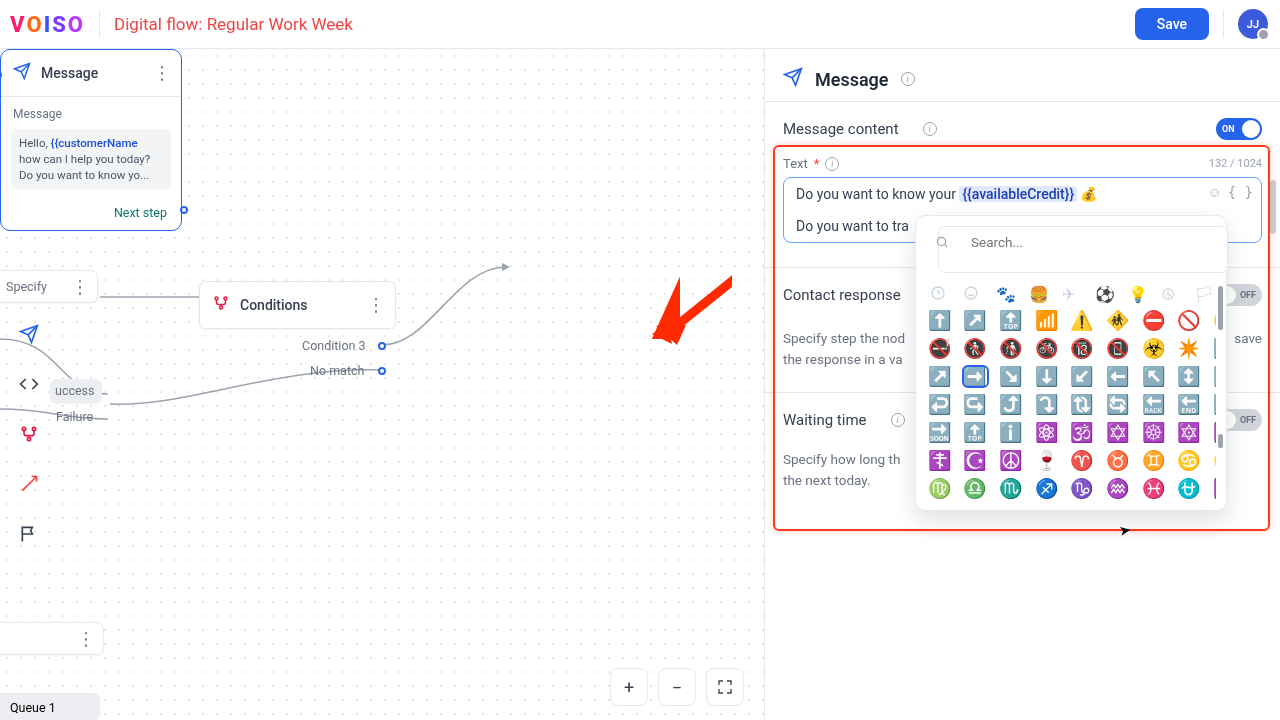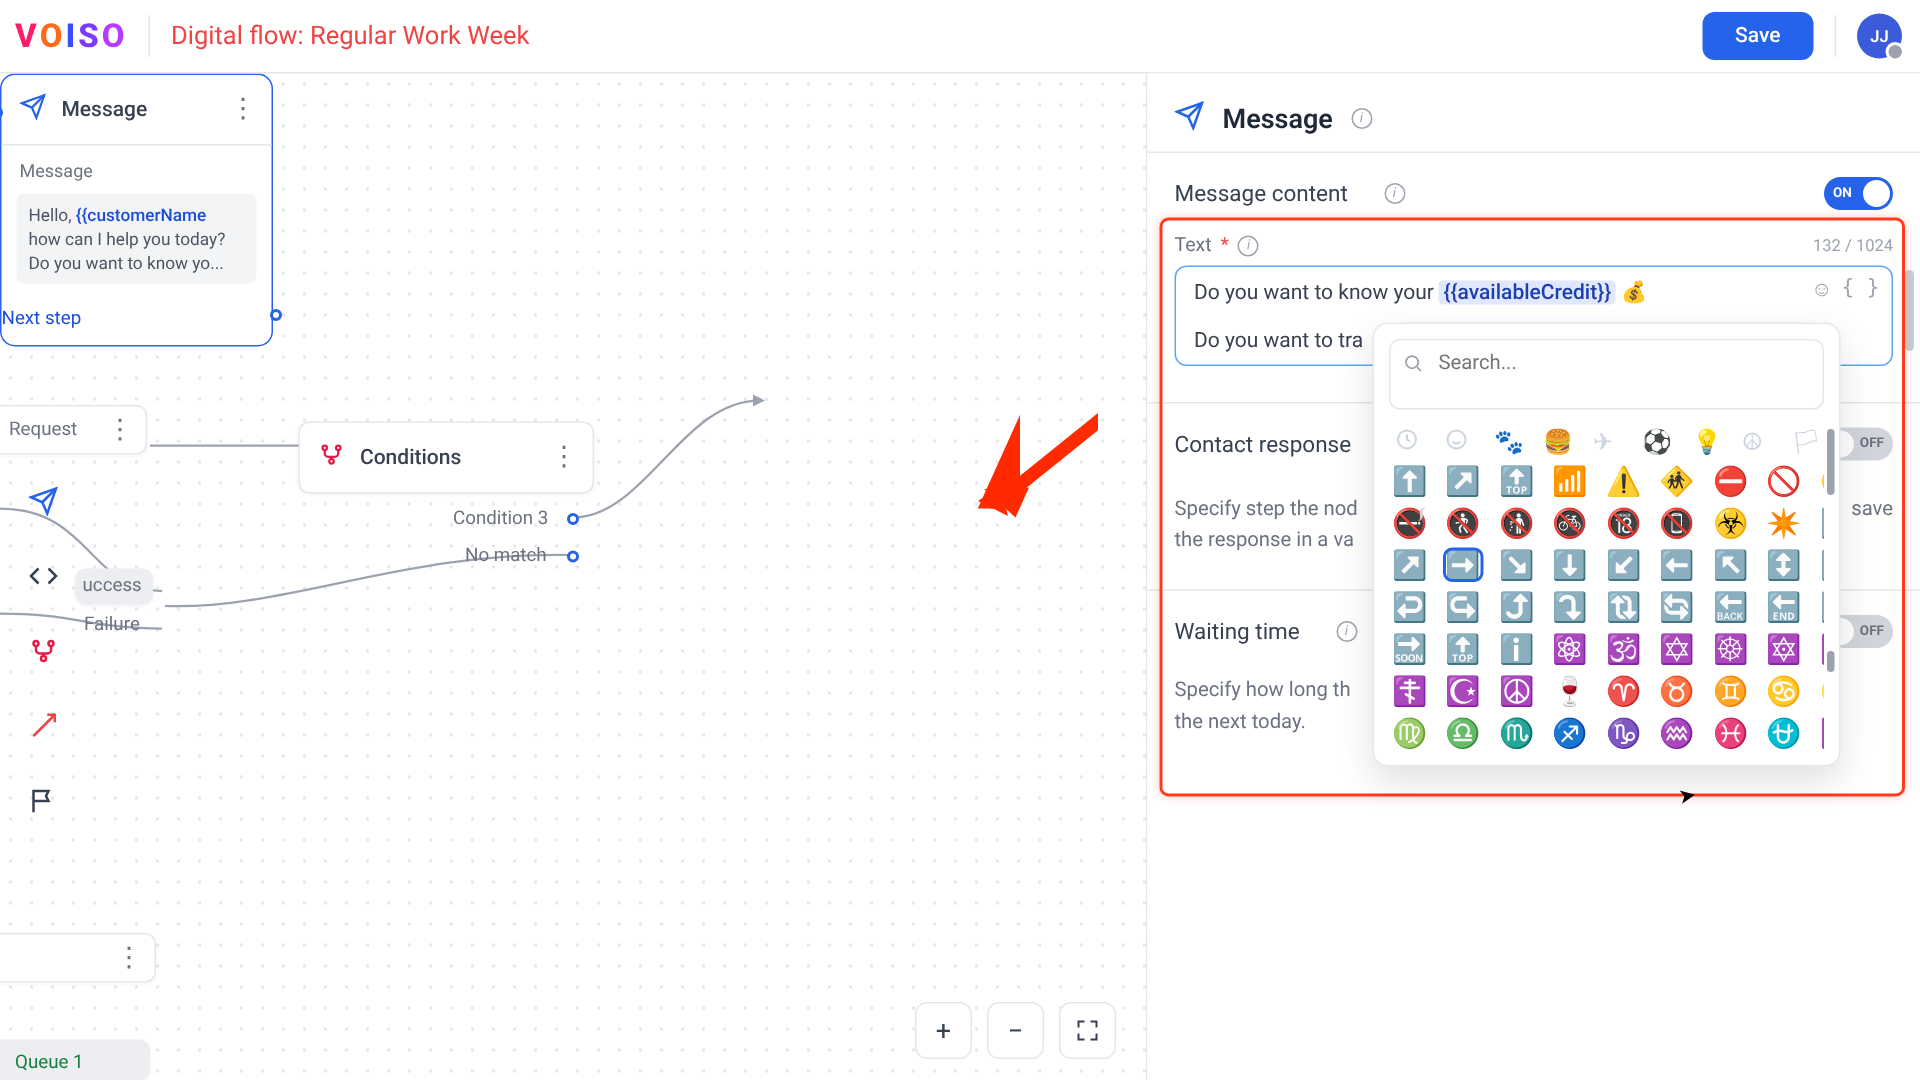--- a/index.html
+++ b/index.html
@@ -41,21 +41,21 @@
 
   
   .msg-node { left:508px; top:192px; width:182px; border:1.5px solid #2563eb; border-radius:10px; padding-bottom:10px; background:#fff; }
   .msg-head { display:flex; align-items:center; gap:10px; padding:12px 10px 12px 12px; }
   .msg-icon { color:#2563eb; }
   .msg-title { font-size:14px; color:#374151; font-weight:500; flex:1; }
   .msg-sep { height:1px; background:#e5e7eb; margin:0 0 6px; }
   .msg-label { padding:4px 12px 0; font-size:12px; color:#6b7280; }
   .msg-body { margin:8px 10px 0; background:#f3f4f6; border-radius:5px; padding:6px 8px; font-size:11.5px; color:#4b5563; line-height:1.4; }
   .var-token { color:#1d4ed8; font-weight:500; }
-  .msg-next { text-align:left; padding:16px 14px 0 0; font-size:12.5px; color:#1d4ed8; position:relative; }
+  .msg-next { text-align:right; padding:16px 14px 0 0; font-size:12.5px; color:#0f766e; position:relative; }
   .port { position:absolute; width:8px; height:8px; background:#fff; border:2px solid #2563eb; border-radius:50%; }
 
   .cond-lbl { position:absolute; font-size:12.5px; color:#6b7280; text-align:right; }
 
   .bottom-ctrl { position:absolute; right:20px; bottom:14px; display:flex; gap:10px; }
   .sqbtn { width:38px; height:38px; border:1px solid #e5e7eb; border-radius:8px; background:#fff; display:flex; align-items:center; justify-content:center; color:#374151; font-size:18px; cursor:pointer; }
 
   
   .edges { position:absolute; top:0; left:0; pointer-events:none; }
 
@@ -85,40 +85,40 @@
   .textarea-wrap .token { background:#e0e7ff; color:#1e40af; border-radius:3px; padding:0 3px; font-weight:500; }
   .ta-icons { position:absolute; right:8px; top:6px; display:flex; gap:6px; color:#9ca3af; }
   .brace-ic { font-family:monospace; font-size:14px; }
 
   .scroll-ind { position:absolute; right:-15px; top:2px; width:6px; height:54px; background:#c7cdd4; border-radius:3px; }
   .desc { font-size:13.5px; color:#6b7280; line-height:1.55; padding:10px 18px 0; }
 
   
   .picker { position:absolute; left:150px; top:166px; width:312px; background:#fff; border:1px solid #e5e7eb; border-radius:10px; box-shadow:0 10px 24px rgba(0,0,0,0.12); padding:10px 10px 4px; z-index:5; }
   .p-search { position:relative; margin-bottom:8px; }
-  .p-search input { width:100%; border:1px solid #e5e7eb; border-radius:7px; padding:7px 10px 22px 32px; font-size:13.5px; color:#374151; outline:none; }
+  .p-search input { width:100%; border:1px solid #e5e7eb; border-radius:7px; padding:7px 10px 22px 32px; font-size:13.5px; color:#374151; outline:none;margin-left:12px; }
   .p-search .sicon { position:absolute; left:9px; top:8px; color:#9ca3af; }
   .p-tabs { display:flex; justify-content:space-between; padding:4px 4px 8px; color:#cbd5e1; }
   .p-tabs span { width:18px; height:16px; }
   .p-grid { display:grid; grid-template-columns: repeat(9, 1fr); gap:9px 12px; padding:2px 2px 8px; max-height:198px; overflow:hidden; }
   .p-grid span { font-size:19px; text-align:center; cursor:pointer; line-height:1; }
   .p-grid span.sel { outline:2px solid #2563eb; border-radius:4px; }
   .p-scroll { position:absolute; right:3px; top:70px; width:5px; height:44px; background:#9ca3af; border-radius:3px; }
   .p-scroll2 { position:absolute; right:3px; top:218px; width:5px; height:14px; background:#9ca3af; border-radius:3px; }
 
   .cursor-arrow { position:absolute; left:203px; top:306px; z-index:6; font-size:14px; color:#000; transform:rotate(-10deg); }
 
   
   .anno-arrow { position:absolute; left:-42px; top:67px; z-index:3; pointer-events:none; }
 
   
   .cut-left { border-radius:0 7px 7px 0 !important; border-left:none !important; }
 
   .pill-label { font-size:12.5px; color:#6b7280; }
-  .sm-txt { font-size:12.5px; color:#15803d; padding:4px 10px; }
+  .sm-txt { font-size:12.5px; color:#000000; padding:4px 10px; }
 </style>
 </head>
 <body>
 
 <div class="header">
   <div class="logo">
     <span>V</span>
       <span>O</span>
       <span>I</span>
       <span>S</span>
@@ -137,21 +137,21 @@
   <svg class="edges" width="764" height="671">
     <path d="M 100 248 C 150 248 150 248 200 248" stroke="#9ca3af" stroke-width="1.5" fill="none"></path>
     <path d="M 382 296 C 430 296 455 218 506 218" stroke="#9ca3af" stroke-width="1.5" fill="none" marker-end=""></path>
     <polygon points="502,214 510,218 502,222" fill="#9ca3af"></polygon>
     <path d="M 0 290 C 60 290 60 345 108 345" stroke="#9ca3af" stroke-width="1.5" fill="none"></path>
     <path d="M 0 360 C 50 360 60 370 108 370" stroke="#9ca3af" stroke-width="1.5" fill="none"></path>
     <path d="M 110 355 C 190 358 270 318 382 321" stroke="#9ca3af" stroke-width="1.5" fill="none"></path>
   </svg>
 
   <div class="chip cut-left chip-row" style="left:-2px; top:221px; width:100px; padding:8px 8px;">
-    <span class="pill-label">Request</span>
+    <span class="pill-label">Specify</span>
     <span class="dots">⋮</span>
   </div>
 
   <div class="chip shadow" style="left:50px; top:330px; width:52px; height:24px;"></div>
   <div class="pill-label" style="position:absolute; left:55px; top:334px;">uccess</div>
   <div class="pill-label" style="position:absolute; left:56px; top:360px;">Failure</div>
 
   <div class="left-toolbar">
     <div class="tbicon">
         <svg width="20" height="20" viewBox="0 0 24 24" fill="none" stroke="#2563eb" stroke-width="2">

